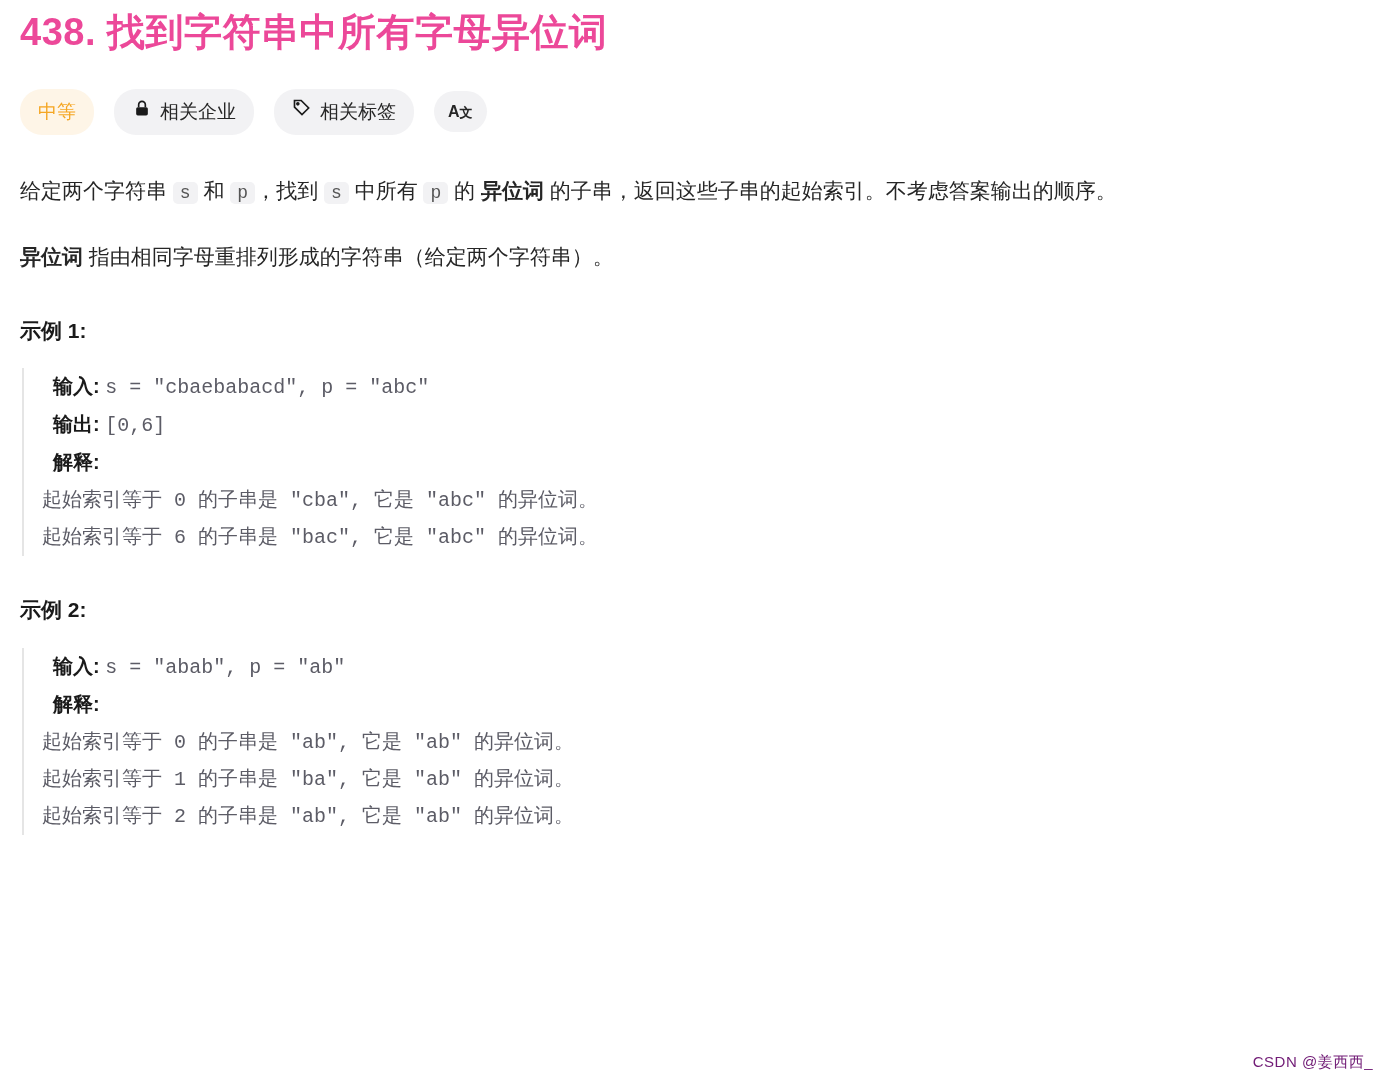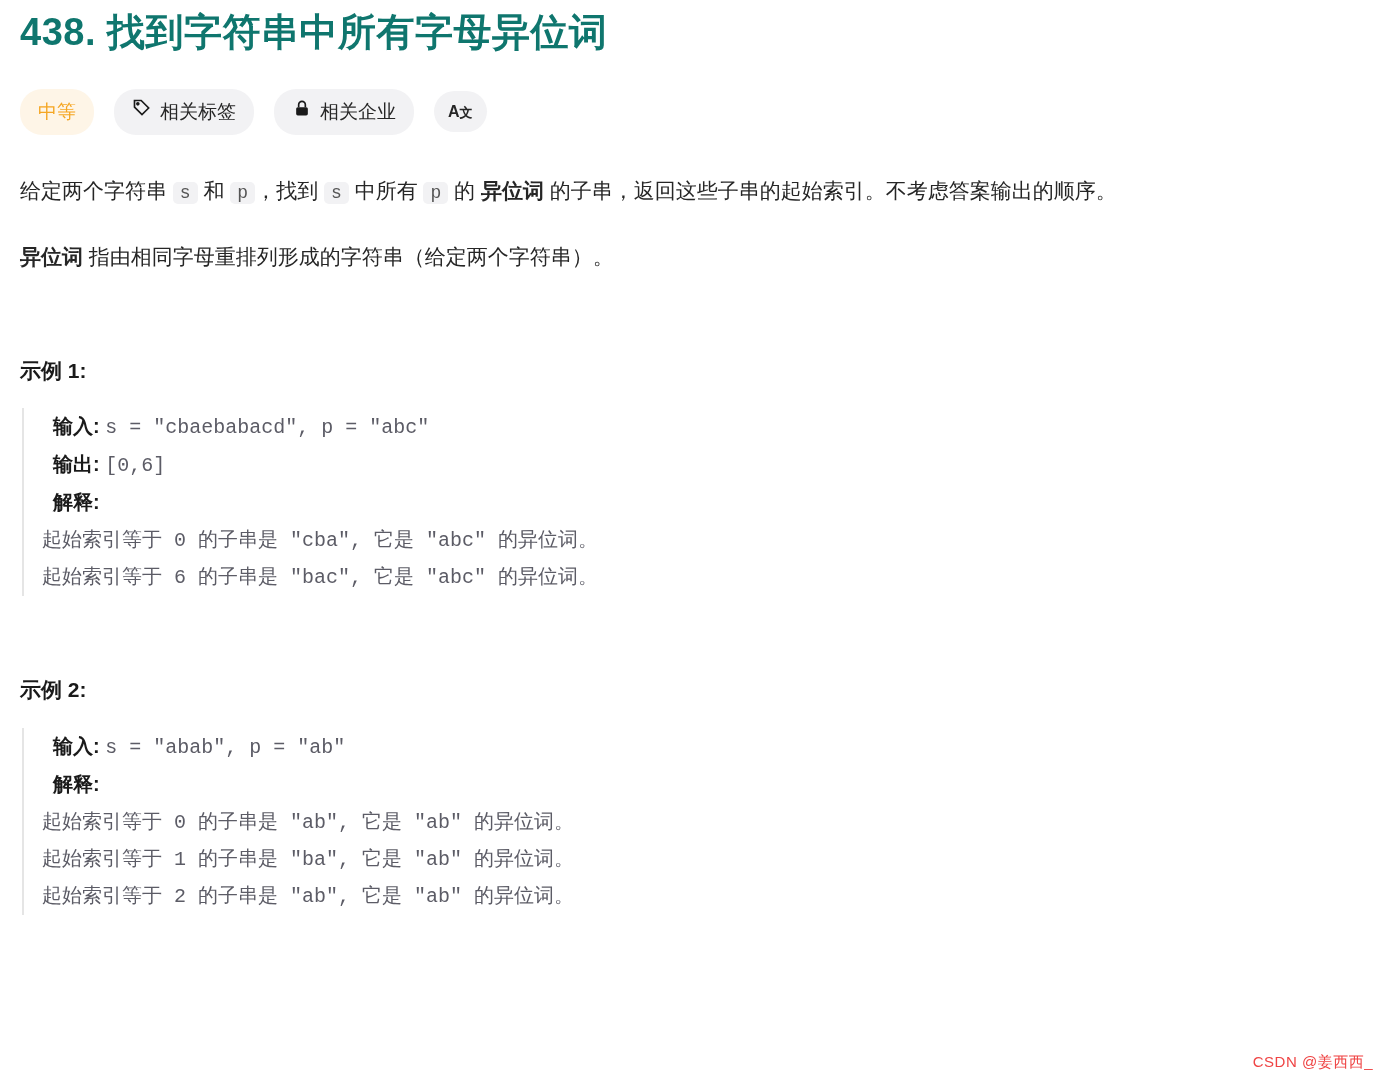--- a/index.html
+++ b/index.html
@@ -8,21 +8,21 @@
     background: #fff;
     color: #1a1a1a;
     padding: 0 20px 40px 20px;
     font-size: 20px;
     line-height: 1.7;
     width: 1387px;
   }
   h1.title {
     font-size: 38px;
     font-weight: 700;
-    color: #0f766e;
+    color: #ec4899;
     margin-bottom: 24px;
     letter-spacing: 0.5px;
   }
   .title .num { font-weight: 700; }
   .badges {
     display: flex;
     gap: 20px;
     align-items: center;
     margin-bottom: 36px;
   }
@@ -59,21 +59,21 @@
     font-family: "SFMono-Regular", Consolas, "Courier New", monospace;
     background: #f2f2f4;
     border-radius: 5px;
     padding: 1px 7px;
     font-size: 18px;
     color: #555;
   }
   .example-title {
     font-size: 21px;
     font-weight: 700;
-    margin-top: 76px;
+    margin-top: 36px;
     margin-bottom: 20px;
     color: #1a1a1a;
   }
   .example-block {
     border-left: 2px solid #e5e5e5;
     padding-left: 18px;
     margin-left: 2px;
     font-family: "SFMono-Regular", Consolas, "Courier New", monospace;
     font-size: 20px;
     line-height: 1.85;
@@ -91,53 +91,53 @@
   }
   .example-block .exp-line {
     color: #5c5c66;
     font-family: "SFMono-Regular", Consolas, "Courier New", monospace;
   }
   .watermark {
     position: fixed;
     right: 14px;
     bottom: 6px;
     font-size: 15px;
-    color: #ef4444;
+    color: #701a75;
     letter-spacing: 0.5px;
   }
 </style>
 </head>
 <body>
 
 <h1 class="title">
   <span class="num">438.</span>
   <span>找到字符串中所有字母异位词</span>
 </h1>
 
 <div class="badges">
   <div class="badge difficulty">
     <span>中等</span>
   </div>
   <div class="badge">
     <span>
+      <svg viewBox="0 0 24 24" fill="#1a1a1a">
+          <rect x="5" y="11" width="14" height="10" rx="2"></rect>
+          <path d="M8 11V8a4 4 0 118 0v3" fill="none" stroke="#1a1a1a" stroke-width="2"></path>
+        </svg>
+    </span>
+    <span>相关企业</span>
+  </div>
+  <div class="badge">
+    <span>
       <svg viewBox="0 0 24 24" fill="none" stroke="#1a1a1a" stroke-width="2">
           <path d="M20 12l-8 8-9-9V3h8l9 9z"></path>
           <circle cx="7" cy="7" r="1.2" fill="#1a1a1a"></circle>
         </svg>
     </span>
     <span>相关标签</span>
-  </div>
-  <div class="badge">
-    <span>
-      <svg viewBox="0 0 24 24" fill="#1a1a1a">
-          <rect x="5" y="11" width="14" height="10" rx="2"></rect>
-          <path d="M8 11V8a4 4 0 118 0v3" fill="none" stroke="#1a1a1a" stroke-width="2"></path>
-        </svg>
-    </span>
-    <span>相关企业</span>
   </div>
   <div class="badge icon-only">
     <span style="font-size:16px;font-weight:600;">A<span style="font-size:13px;">文</span></span>
   </div>
 </div>
 
 <p class="desc">
   <span>给定两个字符串 </span><code class="inline">s</code><span> 和 </span><code class="inline">p</code><span>，找到 </span><code class="inline">s</code><span> 中所有 </span><code class="inline">p</code><span> 的 </span><strong>异位词</strong><span> 的子串，返回这些子串的起始索引。不考虑答案输出的顺序。</span>
 </p>
 

